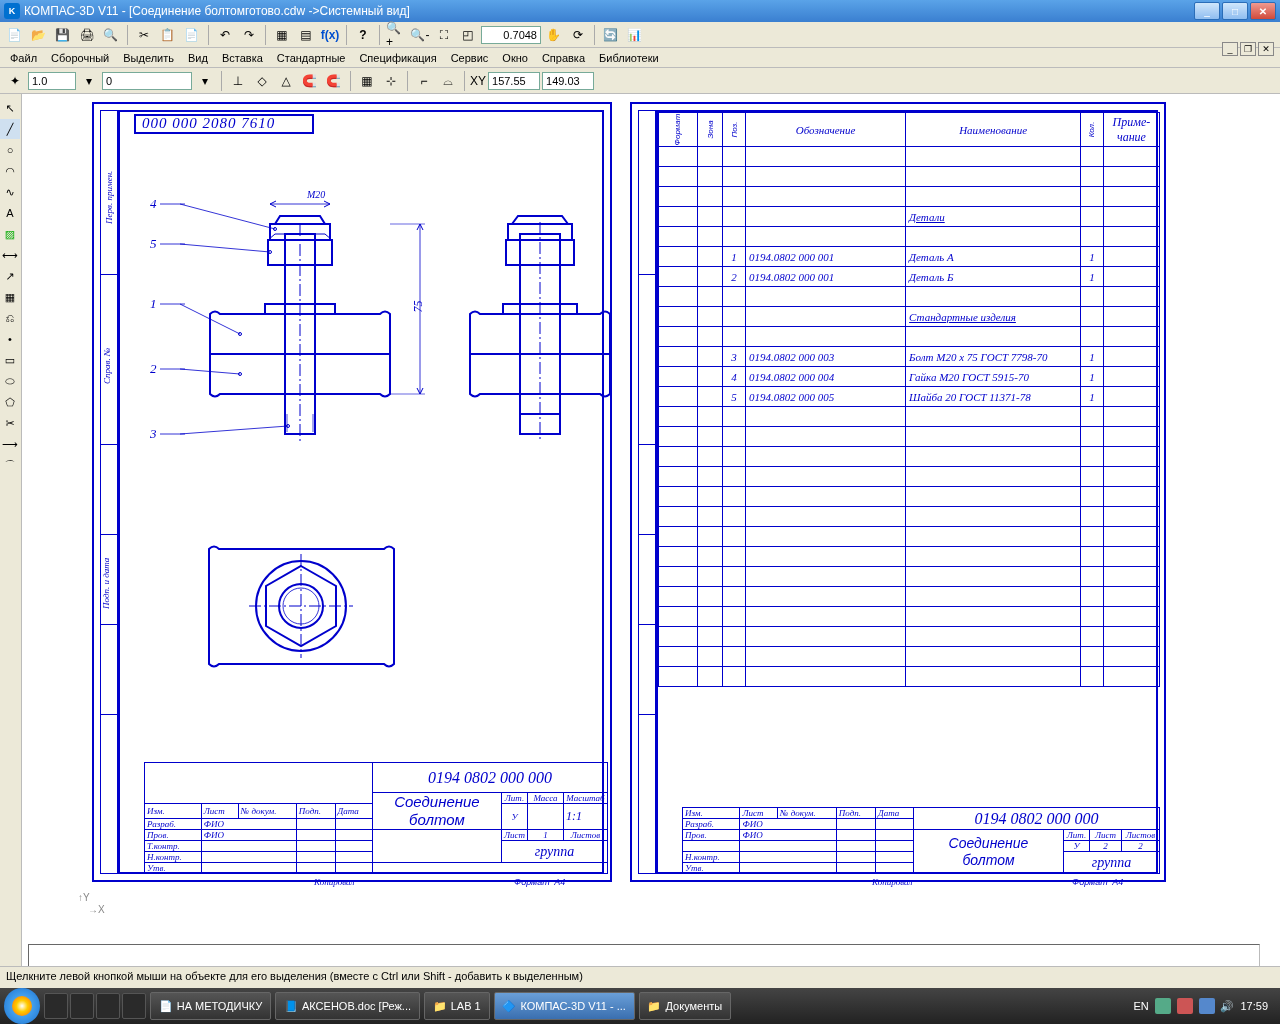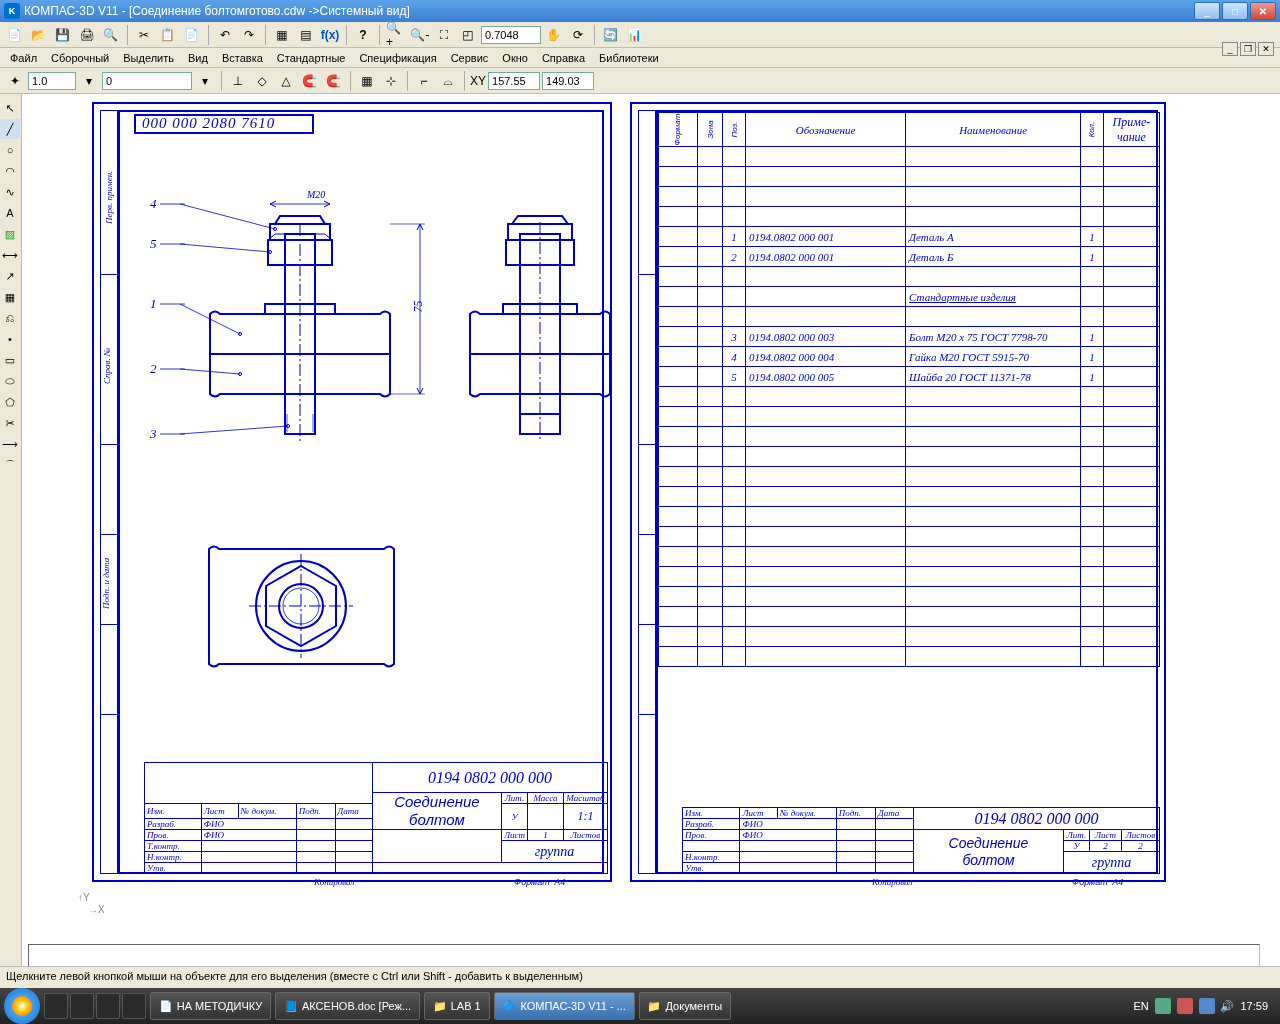--- a/index.html
+++ b/index.html
@@ -82,21 +82,21 @@
     </div>
   <div class="tsep"></div>
   <div class="tbtn">
       <b>?</b>
     </div>
   <div class="tsep"></div>
   <div class="tbtn">🔍+</div>
   <div class="tbtn">🔍-</div>
   <div class="tbtn">⛶</div>
   <div class="tbtn">◰</div>
-  <input class="tinput" style="width: 60px;" value="0.7048">
+  <input class="tinput" style="width: 60px; text-align: right;" value="0.7048">
   <div class="tbtn">✋</div>
   <div class="tbtn">⟳</div>
   <div class="tsep"></div>
   <div class="tbtn">🔄</div>
   <div class="tbtn">📊</div>
 </div>
 
 <div class="menubar">
   <span>Файл</span>
   <span>Сборочный</span>
@@ -283,21 +283,21 @@
             <td style="width:44px;text-align:center">Масштаб</td>
             </tr>
         <tr>
               <td>Изм.</td>
               <td>Лист</td>
               <td>№ докум.</td>
               <td>Подп.</td>
               <td>Дата</td>
             <td rowspan="2" style="text-align:center">У</td>
               <td rowspan="2"></td>
-              <td rowspan="2" style="text-align:center;font-size:12px">1:1</td>
+              <td rowspan="2" style="text-align:left;font-size:12px">1:1</td>
             </tr>
         <tr>
               <td>Разраб.</td>
               <td colspan="2">ФИО</td>
               <td></td>
               <td></td>
             </tr>
         <tr>
               <td>Пров.</td>
               <td colspan="2">ФИО</td>
@@ -380,20 +380,29 @@
               <td></td>
               <td></td>
               <td></td>
             </tr>
         <tr>
               <td></td>
               <td></td>
               <td></td>
               <td></td>
               <td></td>
+              <td></td>
+              <td></td>
+            </tr>
+        <tr>
+              <td></td>
+              <td></td>
+              <td></td>
+              <td></td>
+              <td style="text-decoration:underline">Детали</td>
               <td></td>
               <td></td>
             </tr>
         <tr>
               <td></td>
               <td></td>
               <td></td>
               <td></td>
               <td></td>
               <td></td>

